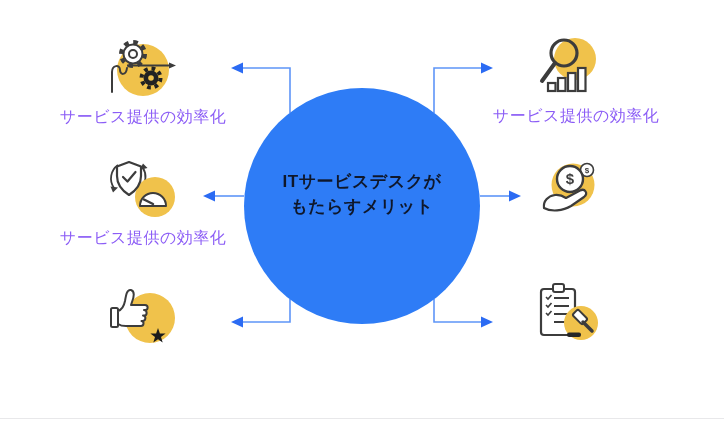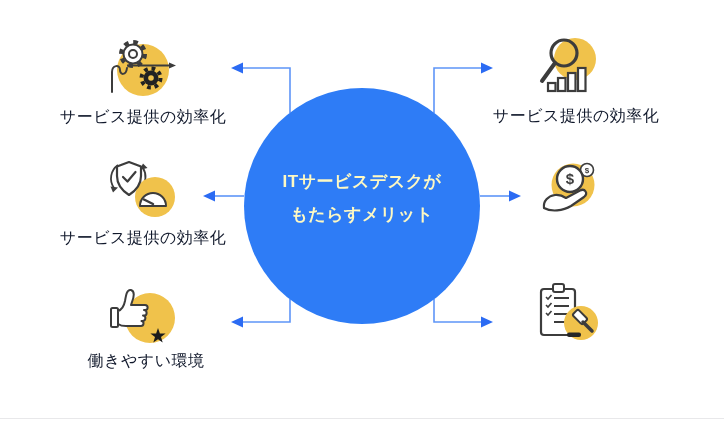--- a/index.html
+++ b/index.html
@@ -6,26 +6,26 @@
   .canvas{
     position:relative;width:724px;height:426px;background:#ffffff;overflow:hidden;
     font-family:"Liberation Sans","DejaVu Sans",sans-serif;
   }
   .arrows{position:absolute;left:0;top:0;}
   .center-circle{
     position:absolute;left:244px;top:88px;width:236px;height:236px;border-radius:50%;
     background:#2E7CF6;display:flex;flex-direction:column;align-items:center;justify-content:center;
   }
   .center-circle .line{
-    color:#fef9c3;font-size:17px;font-weight:bold;line-height:25px;letter-spacing:0.5px;
-    transform:translateY(-12px);white-space:nowrap;margin-top:8px;
+    color:#0f172a;font-size:17px;font-weight:bold;line-height:25px;letter-spacing:0.5px;
+    transform:translateY(-12px);white-space:nowrap;
   }
   .icon{position:absolute;width:70px;height:70px;}
   .item-label{
-    position:absolute;width:200px;text-align:center;color:#0f172a;font-size:16px;
+    position:absolute;width:200px;text-align:center;color:#8b5cf6;font-size:16px;
     letter-spacing:0.5px;white-space:nowrap;
   }
   .hairline{position:absolute;left:0;top:418px;width:724px;height:1px;background:#e8e8ea;}
 </style>
 </head>
 <body>
 
 <div class="canvas">
 
   <svg class="arrows" width="724" height="426" viewBox="0 0 724 426">
@@ -87,21 +87,20 @@
 
   <svg class="icon" style="left:105px;top:280px" viewBox="0 0 70 70">
     <circle cx="45" cy="38" r="25" fill="#F0C24B"></circle>
     <rect x="6" y="28" width="7" height="19" rx="1.5" fill="#ffffff" stroke="#3C3C3C" stroke-width="2"></rect>
     <path d="M13,31 C16,30 19,26 20,21 C21,15 22,9 26,10 C30,11 29,17 27,22 L26,25 L40,25
              C43.5,25 43.5,30 40,30 L39,30 C42.5,30.5 42.5,35.5 39,35.5 L38,35.5
              C41.5,36 41,41 37.5,41 L36.5,41 C39.5,41.5 39,46 36,46 L21,46
              C17,46 14.5,45 13,44 Z" fill="#ffffff" stroke="#3C3C3C" stroke-width="2" stroke-linejoin="round"></path>
     <polygon points="53,48 54.9,53.4 60.6,53.5 56,57 57.7,62.5 53,59.2 48.3,62.5 50,57 45.4,53.5 51.1,53.4" fill="#1b1b1b"></polygon>
   </svg>
-  <div class="item-label" style="left:46px;top:351px">働きやすい環境</div>
 
   <svg class="icon" style="left:533px;top:33px" viewBox="0 0 70 70">
     <circle cx="42" cy="26" r="21" fill="#F0C24B"></circle>
     <g>
       <rect x="15" y="50" width="7.5" height="8" fill="#ffffff" stroke="#3C3C3C" stroke-width="2.2"></rect>
       <rect x="25" y="45" width="7.5" height="13" fill="#ffffff" stroke="#3C3C3C" stroke-width="2.2"></rect>
       <rect x="35" y="40" width="7.5" height="18" fill="#ffffff" stroke="#3C3C3C" stroke-width="2.2"></rect>
       <rect x="45" y="35" width="7.5" height="23" fill="#ffffff" stroke="#3C3C3C" stroke-width="2.2"></rect>
     </g>
     <g>

